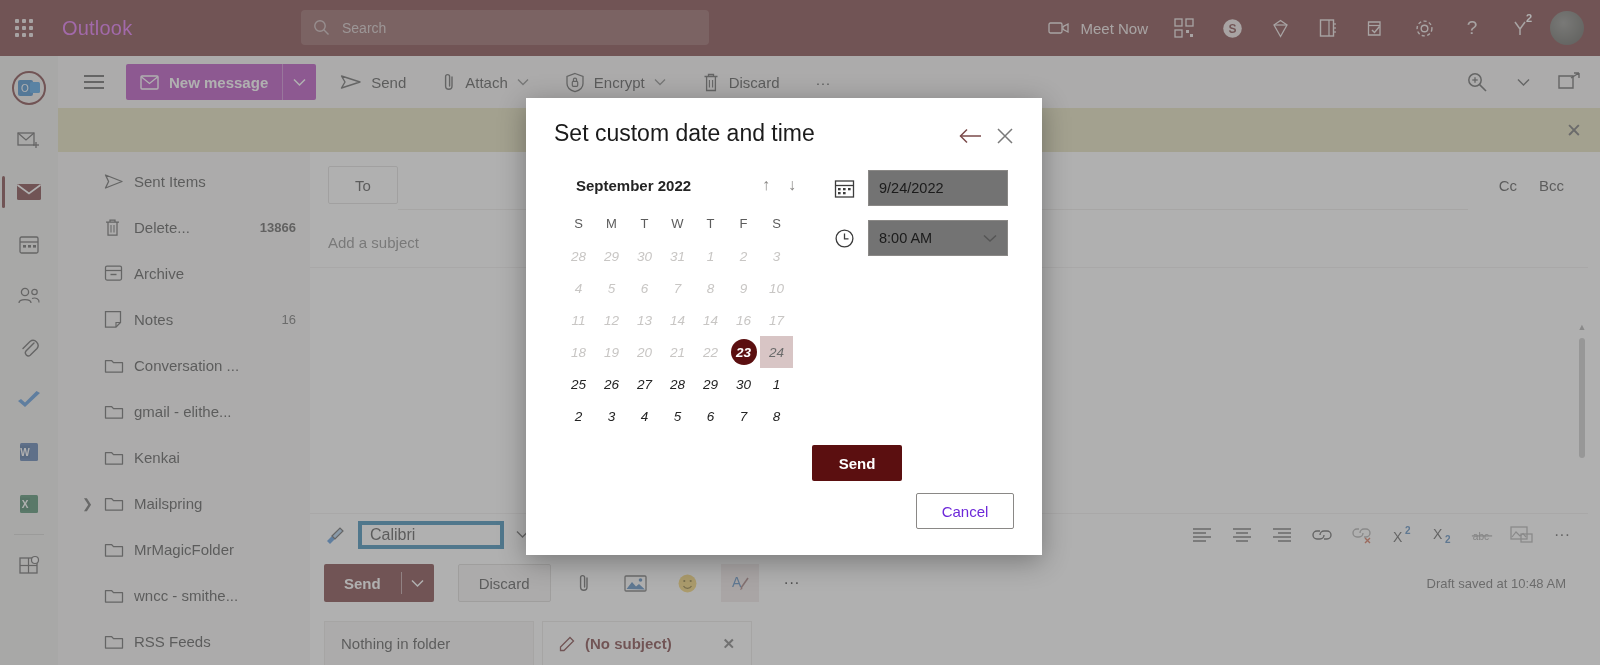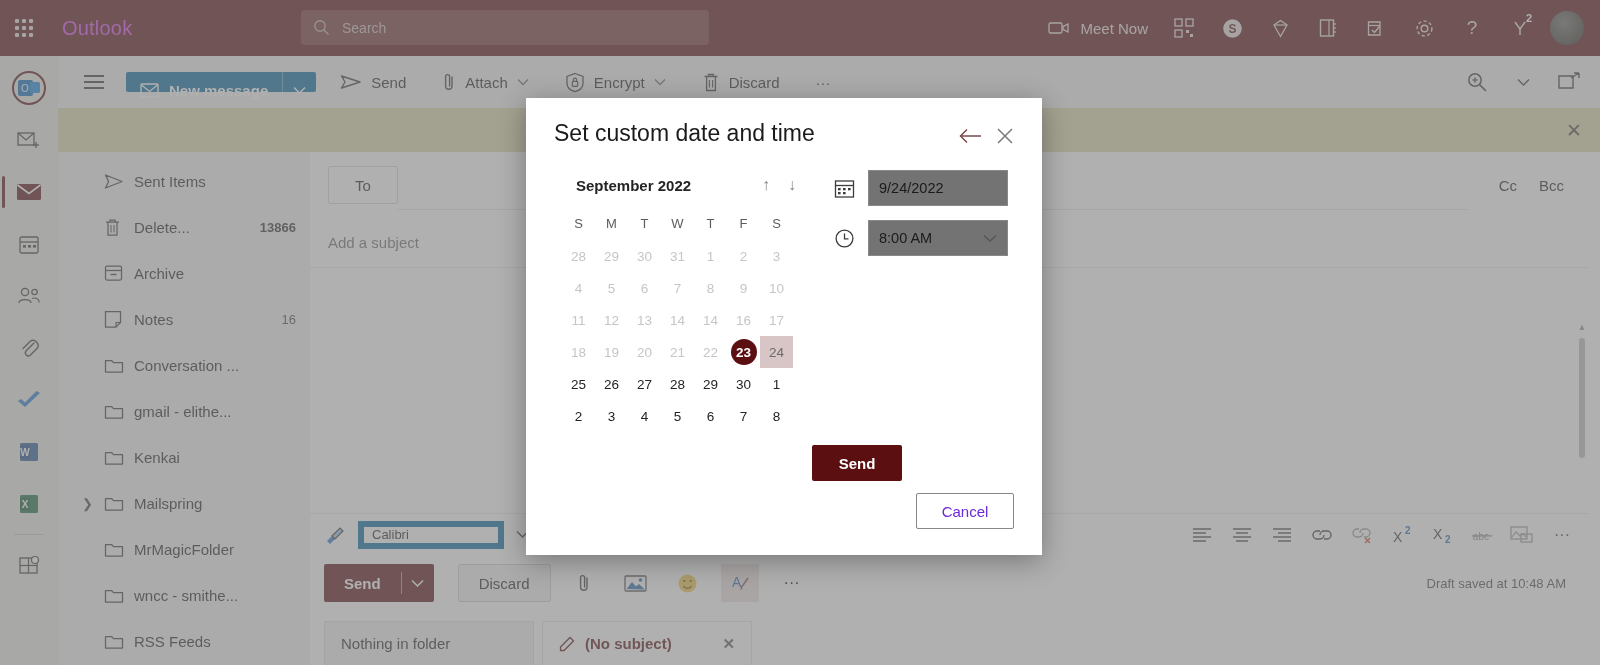--- a/index.html
+++ b/index.html
@@ -42,21 +42,21 @@
   }
 
   
   .cmdbar {
     position:absolute; top:56px; left:58px; right:0; height:52px;
     background:#f3f2f1; display:flex; align-items:center; padding-left:14px; gap:2px;
   }
   .hamb { width:44px; height:40px; display:flex; align-items:center; justify-content:center; }
   .hamb i { display:block; width:20px; height:2px; background:#3b3b3b; box-shadow:0 6px 0 #3b3b3b, 0 -6px 0 #3b3b3b; }
   .newmsg {
-    display:flex; height:20px; background:#0369a1; color:#fff;
+    display:flex; align-items:center; height:36px; background:#a21caf; color:#fff;
     border-radius:2px; margin-left:8px; font-size:15px; font-weight:600;
   }
   .newmsg .main { display:flex; align-items:center; gap:10px; padding:0 14px; height:36px; }
   .newmsg .split { width:34px; height:36px; border-left:1px solid rgba(255,255,255,.35); display:flex; align-items:center; justify-content:center; }
   .cbtn { display:flex; align-items:center; gap:9px; height:40px; padding:0 12px; font-size:15px; color:#242424; margin-left:10px; }
   .cbtn .chev { opacity:.75; }
   .cmd-right { position:absolute; right:10px; top:0; height:52px; display:flex; align-items:center; gap:4px; }
   .cmd-right .ibtn { width:42px; height:40px; display:flex; align-items:center; justify-content:center; }
 
   
@@ -104,22 +104,22 @@
   .toline { position:absolute; left:88px; right:120px; bottom:8px; height:1px; background:#e6e4e2; }
   .ccbcc { position:absolute; right:24px; display:flex; gap:22px; font-size:15px; color:#242424; }
   .subject { height:50px; display:flex; align-items:center; padding:0 18px; font-size:15px; color:#707070; border-bottom:1px solid #edebe9; }
   .body { position:absolute; top:116px; left:0; right:0; bottom:152px; background:#fff; }
 
   .fmtbar {
     position:absolute; left:0; right:0; bottom:110px; height:42px;
     display:flex; align-items:center; padding:0 14px; gap:4px; border-top:1px solid #edebe9;
   }
   .fontbox {
-    width:146px; height:28px; border:6px solid #0369a1; display:flex; align-items:center;
-    padding:0 8px; font-size:13px; color:#242424; margin-left:8px;
+    width:146px; height:28px; border:4px solid #0369a1; display:flex; align-items:center;
+    padding:0 8px; font-size:16px; color:#242424; margin-left:8px;
   }
   .fmt-right { position:absolute; right:14px; display:flex; align-items:center; gap:16px; }
   .fmt-right .fi { width:24px; display:flex; align-items:center; justify-content:center; color:#3a3a3a; }
 
   .actionbar {
     position:absolute; left:0; right:0; bottom:54px; height:56px;
     display:flex; align-items:center; padding:0 14px; gap:10px;
   }
   .sendbtn {
     height:38px; background:#5b0f10; color:#fff; display:flex; align-items:center; border-radius:2px; font-size:15px; font-weight:600;
@@ -160,21 +160,21 @@
   .mbtn { width:34px; height:32px; display:flex; align-items:center; justify-content:center; }
   .modal-body { display:flex; padding:16px 28px 0 28px; }
 
   .cal { width:250px; }
   .calhead { display:flex; align-items:center; height:34px; padding-left:22px; }
   .calhead .mon { font-size:15px; font-weight:600; color:#242424; flex:1; }
   .calnav { display:flex; gap:18px; padding-right:8px; }
   .calnav span { color:#8a8886; font-size:16px; }
   .dow { display:grid; grid-template-columns:repeat(7,33px); padding-left:8px; margin-top:8px; }
   .dow div { text-align:center; font-size:13px; color:#5c5c5c; height:28px; line-height:28px; }
-  .weeks { padding-left:8px; margin-top:2px; }
+  .weeks { padding-left:8px; margin-top:2px;font-style:italic; }
   .week { display:grid; grid-template-columns:repeat(7,33px); }
   .day { height:32px; display:flex; align-items:center; justify-content:center; font-size:13.5px; }
   .day.out { color:#c8c6c4; }
   .day.past { color:#c8c6c4; }
   .day.norm { color:#242424; }
   .day .pill { width:26px; height:26px; display:flex; align-items:center; justify-content:center; border-radius:50%; }
   .day.today .pill { background:#5b0f10; color:#fff; font-weight:600; }
   .day.sel { background:#d8c5c5; }
   .day.sel .pill { color:#6b6b6b; }
 

